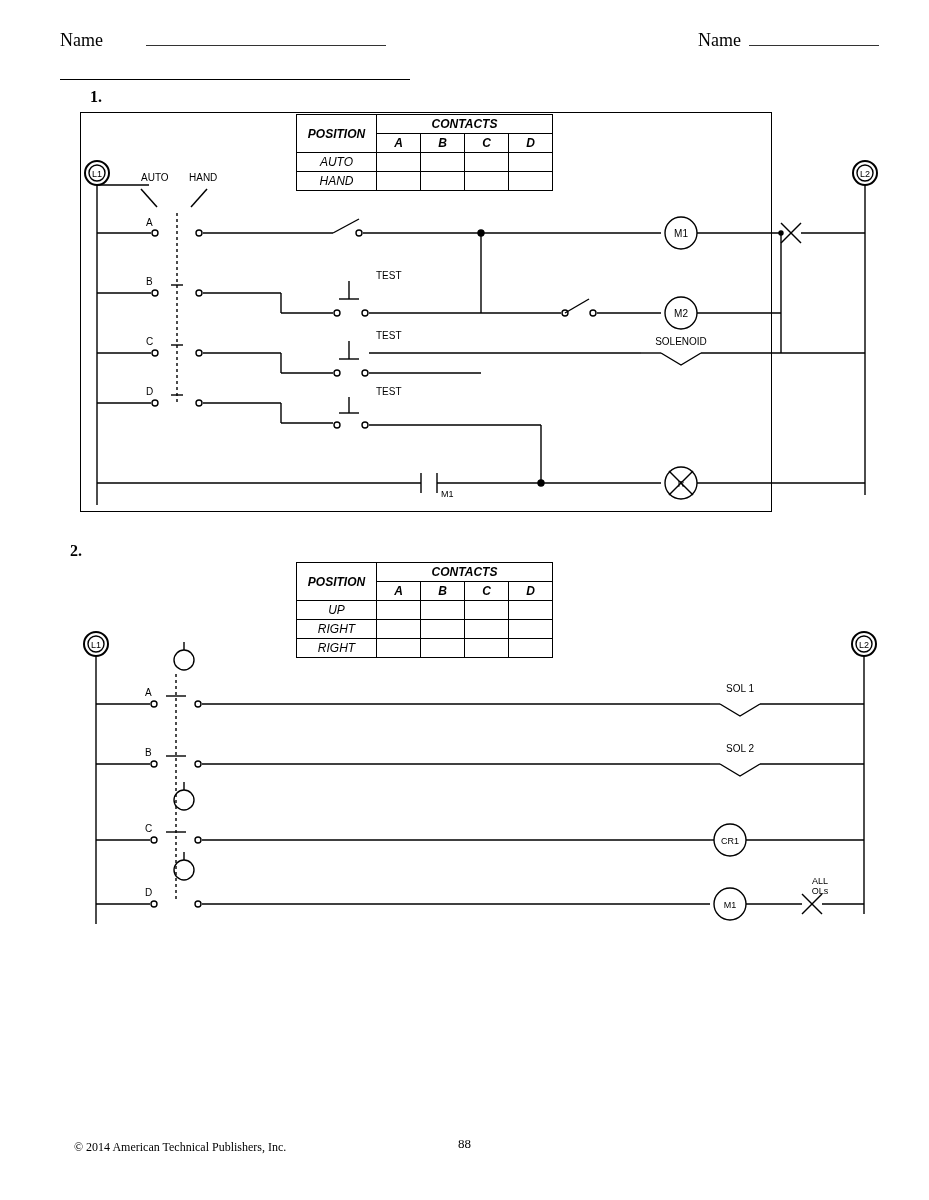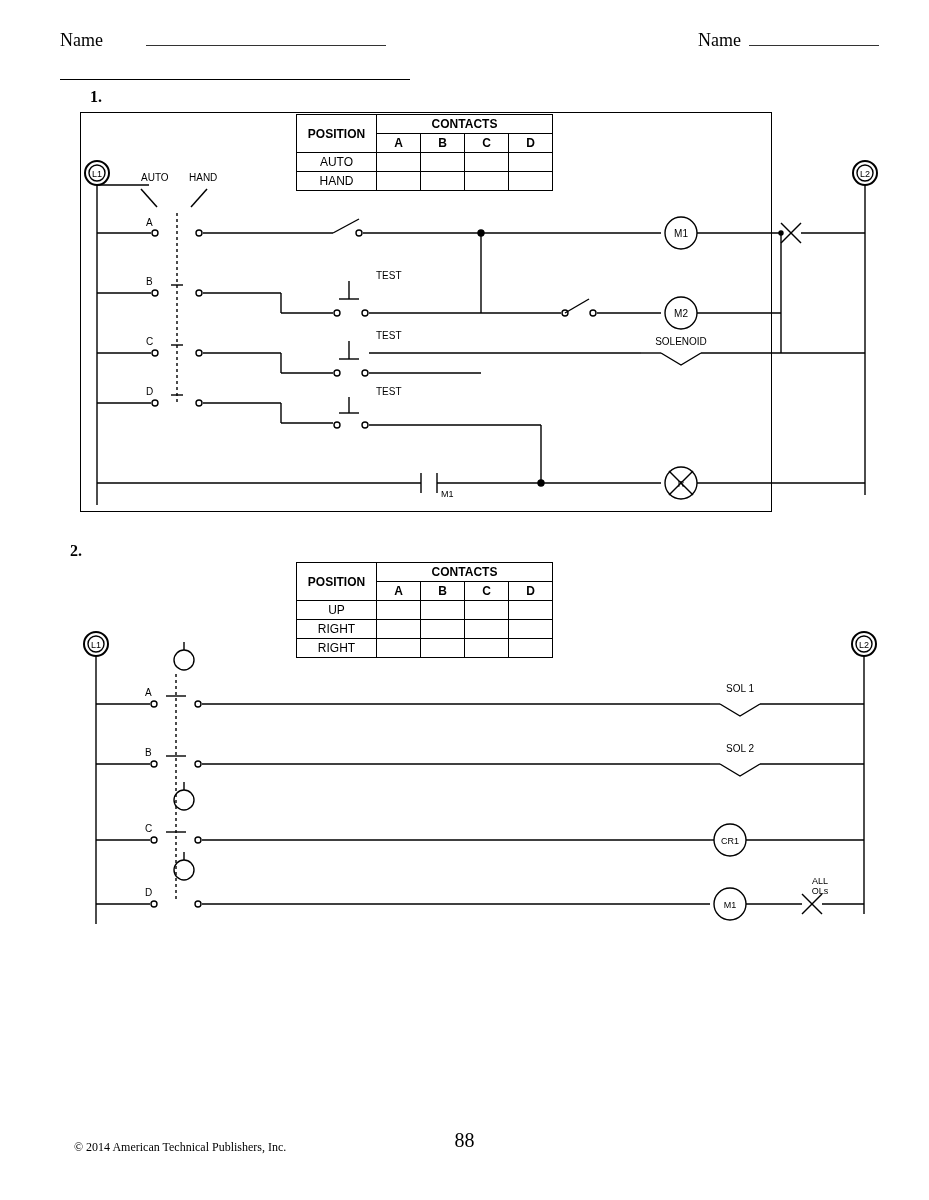--- a/index.html
+++ b/index.html
@@ -65,20 +65,21 @@
     position: relative;
     margin-bottom: 30px;
   }
   .truth-table {
     position: absolute;
     background: #ec4899;
     font-family: Arial, Helvetica, sans-serif;
     font-size: 12px;
     border-collapse: collapse;
     z-index: 5;
+    font-style: italic;
   }
   .truth-table th, .truth-table td {
     border: 1px solid #000;
     padding: 2px 6px;
     text-align: center;
     height: 18px;
     background: #fff;
   }
   .truth-table .pos-col { width: 80px; text-align: center; }
   .truth-table .c-col { width: 44px; }
@@ -95,21 +96,21 @@
     bottom: 46px;
     left: 74px;
     font-size: 12px;
     line-height: 1.2;
   }
   .pagenum {
     position: absolute;
     bottom: 48px;
     left: 50%;
     transform: translateX(-50%);
-    font-size: 20px;
+    font-size: 13px;
     font-family: "Times New Roman", serif;
   }
   text { font-family: Arial, Helvetica, sans-serif; }
 </style>
 </head>
 <body>
 
 <div class="page">
 
   <div class="top-fields">

